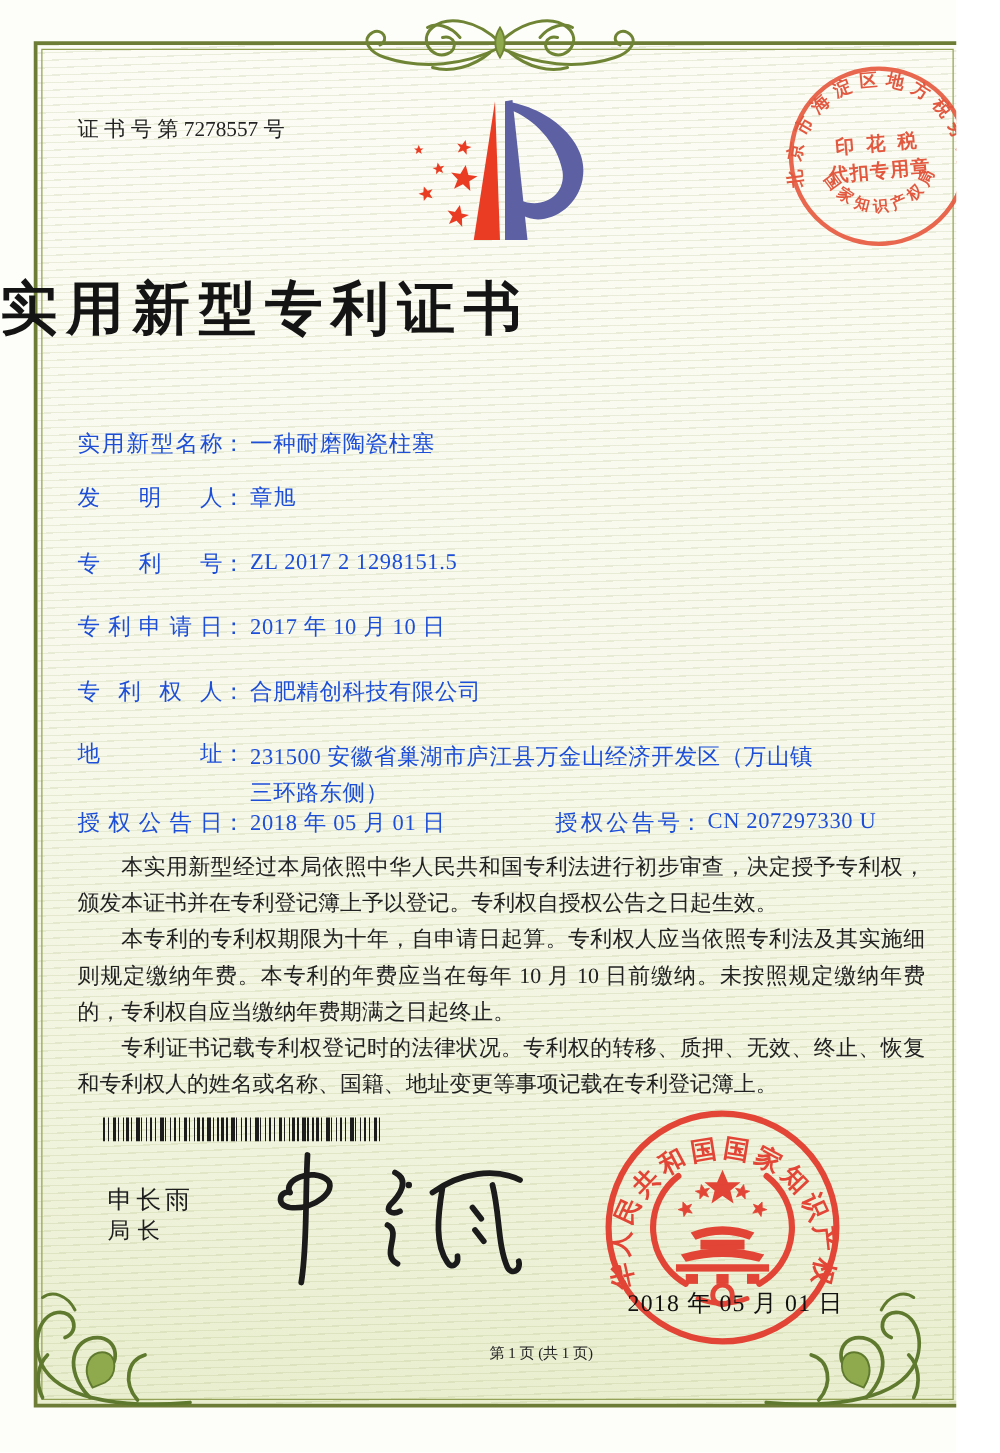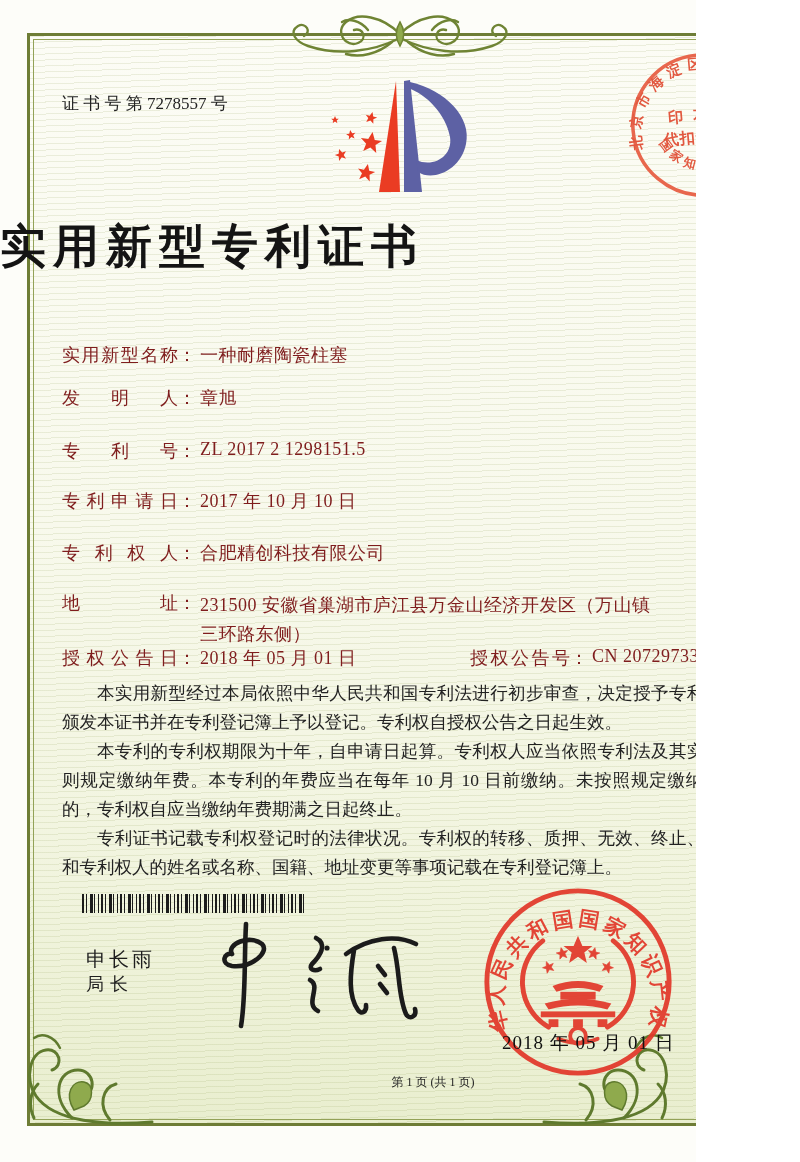--- a/index.html
+++ b/index.html
@@ -1,16 +1,16 @@
 <!DOCTYPE html>
 <html><head>
 <meta charset="utf-8">
 <style>
   html,body{margin:0;padding:0;background:#ffffff;}
-  .page{position:relative;width:696px;height:1162px;background:#fdfdf9;overflow:hidden;
+  .page{position:relative;width:765px;height:1162px;background:#fdfdf9;overflow:hidden;
         font-family:"Liberation Serif","DejaVu Serif",serif;color:#1e1e1e;}
 
   
   .frame{position:absolute;left:27px;top:33px;width:736px;height:1087px;
          border:3px solid #6e7d36;
          background:linear-gradient(180deg,#fcfcf5 0%,#f8f9ec 45%,#f1f4de 78%,#e9eecf 100%);}
   .frame .waves{position:absolute;inset:0;
          background:repeating-linear-gradient(178deg,rgba(150,165,95,.17) 0 1px,transparent 1px 6px);}
   .frame .inner-line{position:absolute;inset:3px;border:1px solid #93a257;}
 
@@ -21,27 +21,27 @@
 
   .cert-no{position:absolute;left:62px;top:92px;font-size:17px;color:#222;}
 
   .logo{position:absolute;left:312px;top:76px;}
 
   .tax-stamp{position:absolute;left:624px;top:46px;transform:rotate(-5deg);opacity:.92;}
 
   .title{position:absolute;left:0;top:216px;width:800px;
          font-size:46px;font-weight:700;letter-spacing:7px;color:#141414;}
 
-  .row{position:absolute;left:62px;width:684px;display:flex;font-size:18px;color:#7f1d1d;}
+  .row{position:absolute;left:62px;width:684px;display:flex;font-size:18px;color:#1d4ed8;}
   .lab{flex:none;display:inline-block;width:116px;text-align:justify;text-align-last:justify;}
   .colon{flex:none;}
   .val{margin-left:4px;letter-spacing:.5px;}
   .val-pre{white-space:pre-line;line-height:29px;}
   .r1{top:343px}.r2{top:386px}.r3{top:439px}.r4{top:489px}.r5{top:541px}.r6{top:591px}.r7{top:646px}
-  .grant-no{position:absolute;left:408px;top:0;display:flex;font-size:18px;justify-content:space-between;}
+  .grant-no{position:absolute;left:382px;top:0;display:flex;font-size:18px;justify-content:space-between;}
   .grant-no .lab2{display:inline-block;width:100px;text-align:justify;text-align-last:justify;}
 
   .paras{position:absolute;left:62px;top:679px;width:678px;font-size:17.5px;line-height:29px;
          text-align:justify;color:#222;}
   .paras p{margin:0;text-indent:2em;}
 
   .barcode{position:absolute;left:82px;top:894px;width:224px;height:19px;
     background:repeating-linear-gradient(90deg,
       #1c1c1c 0 2px,transparent 2px 4px,#1c1c1c 4px 5px,transparent 5px 8px,
       #1c1c1c 8px 11px,transparent 11px 12px,#1c1c1c 12px 13px,transparent 13px 16px,

